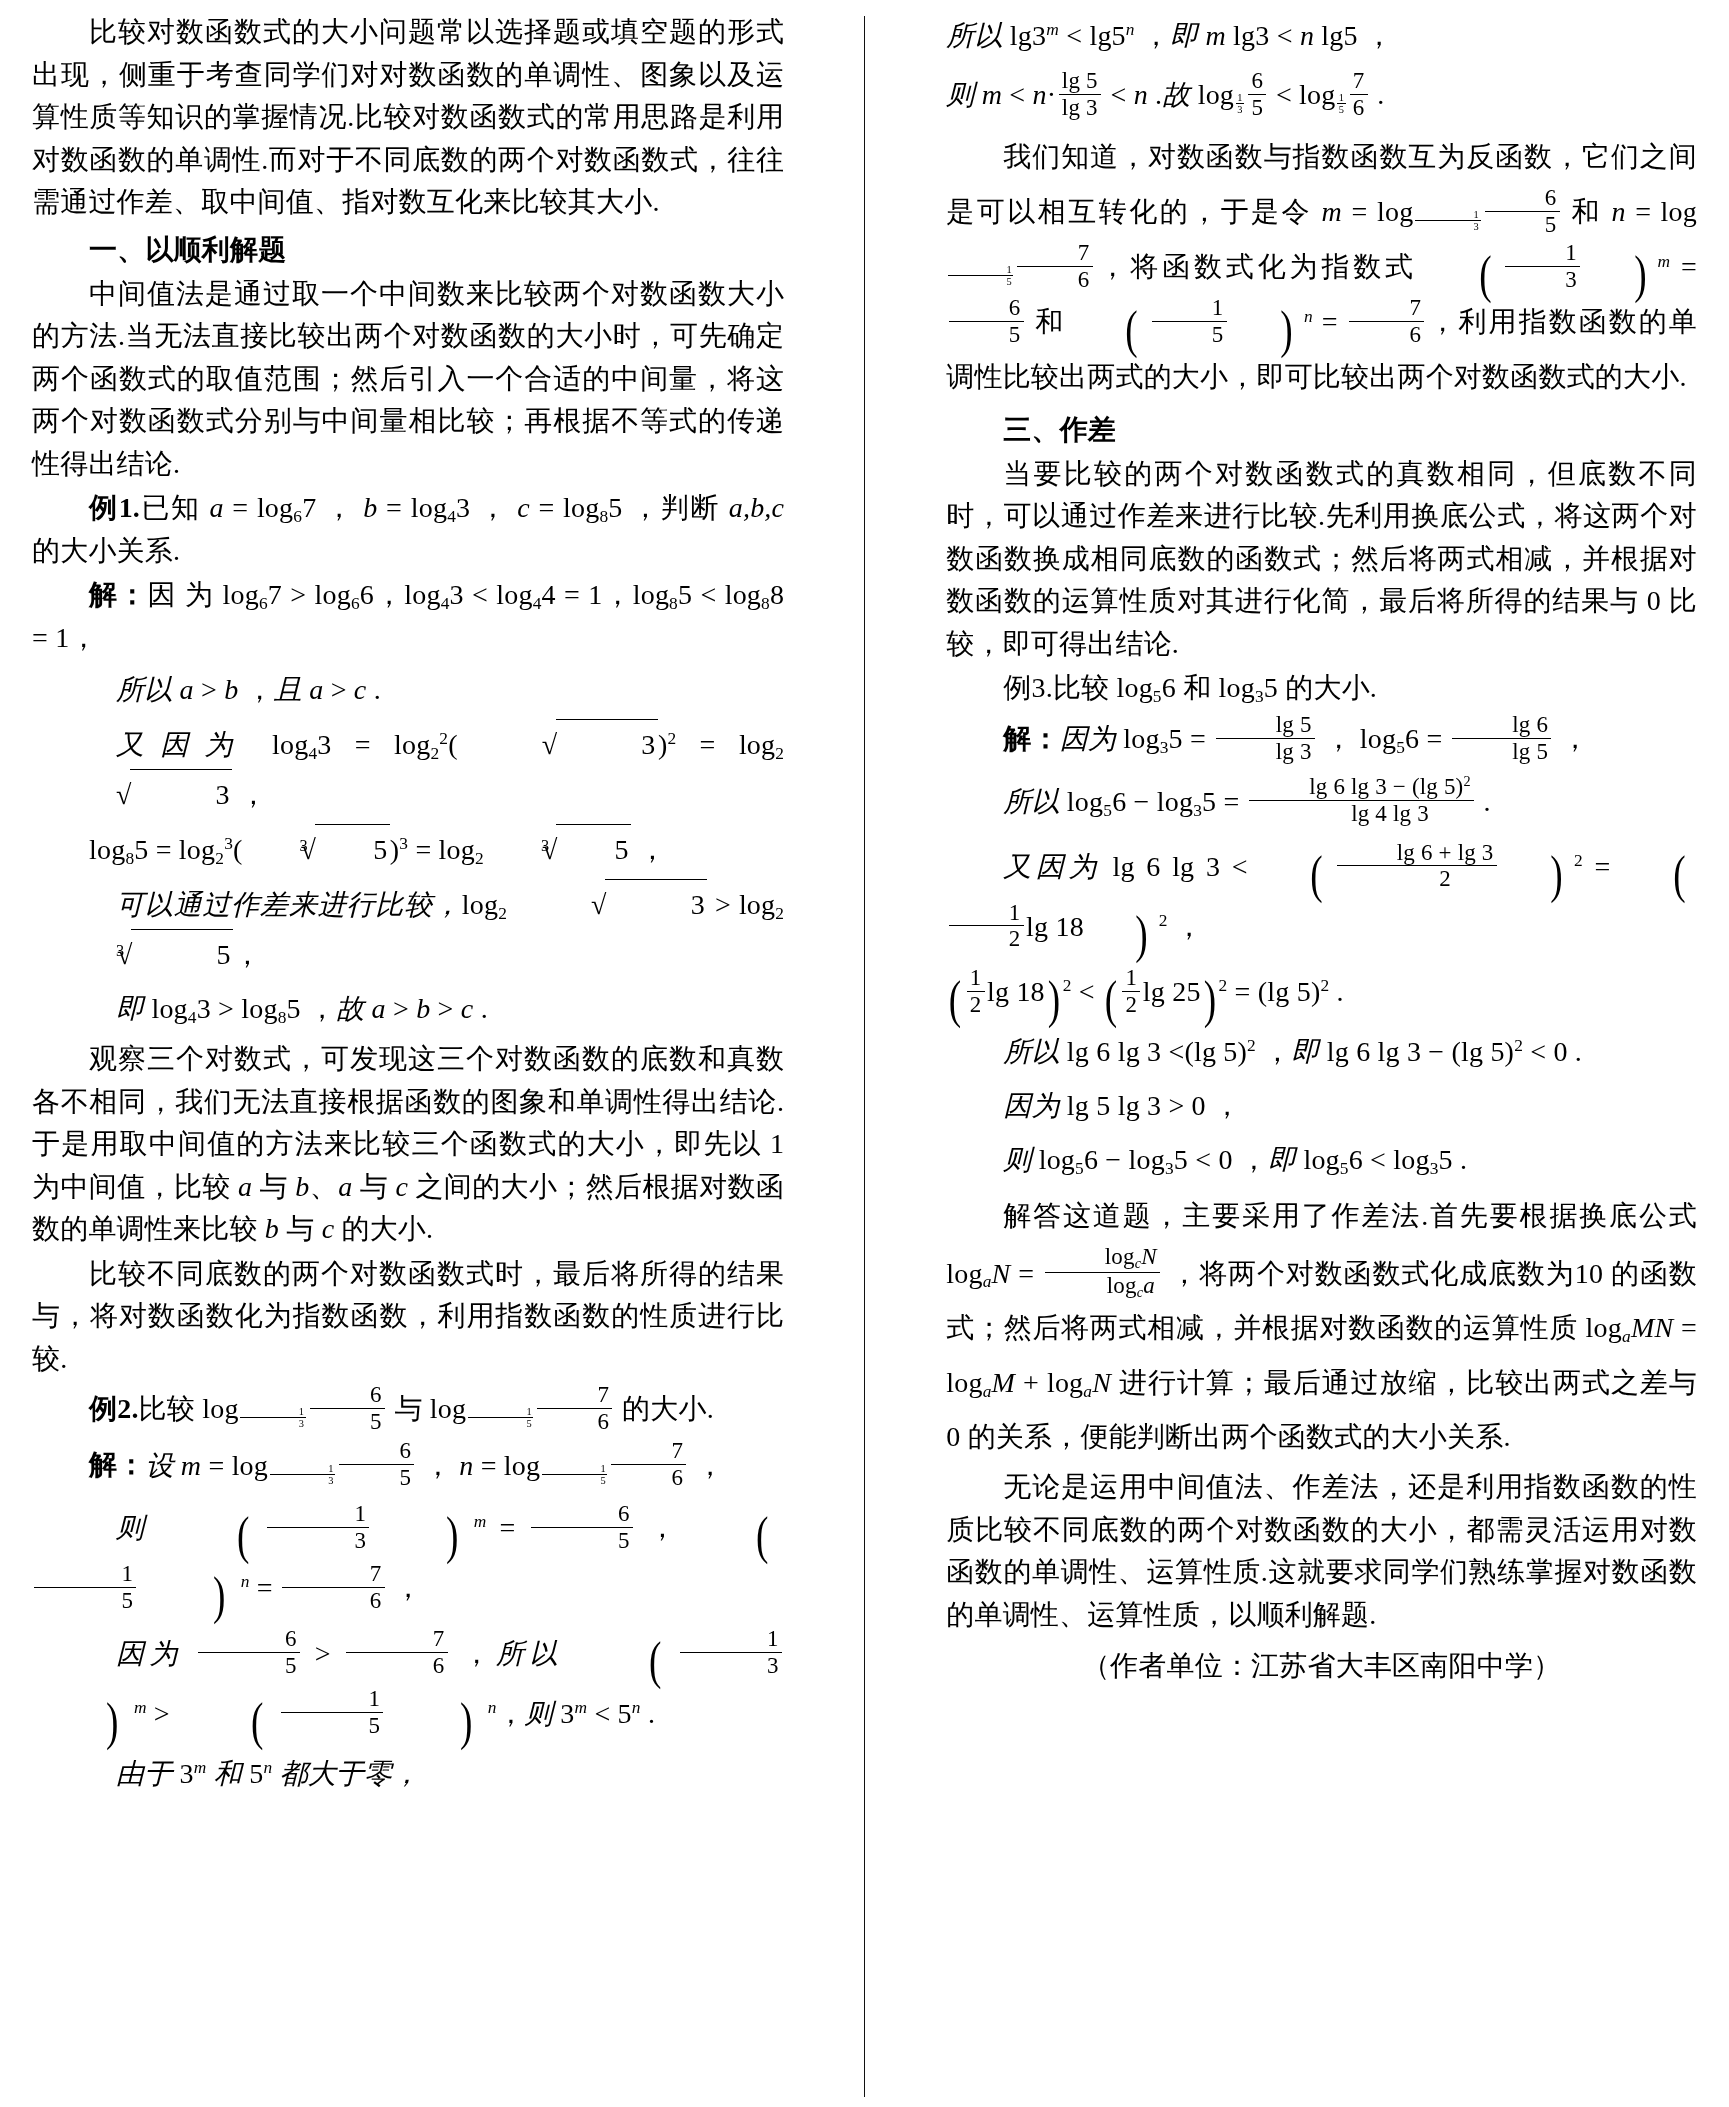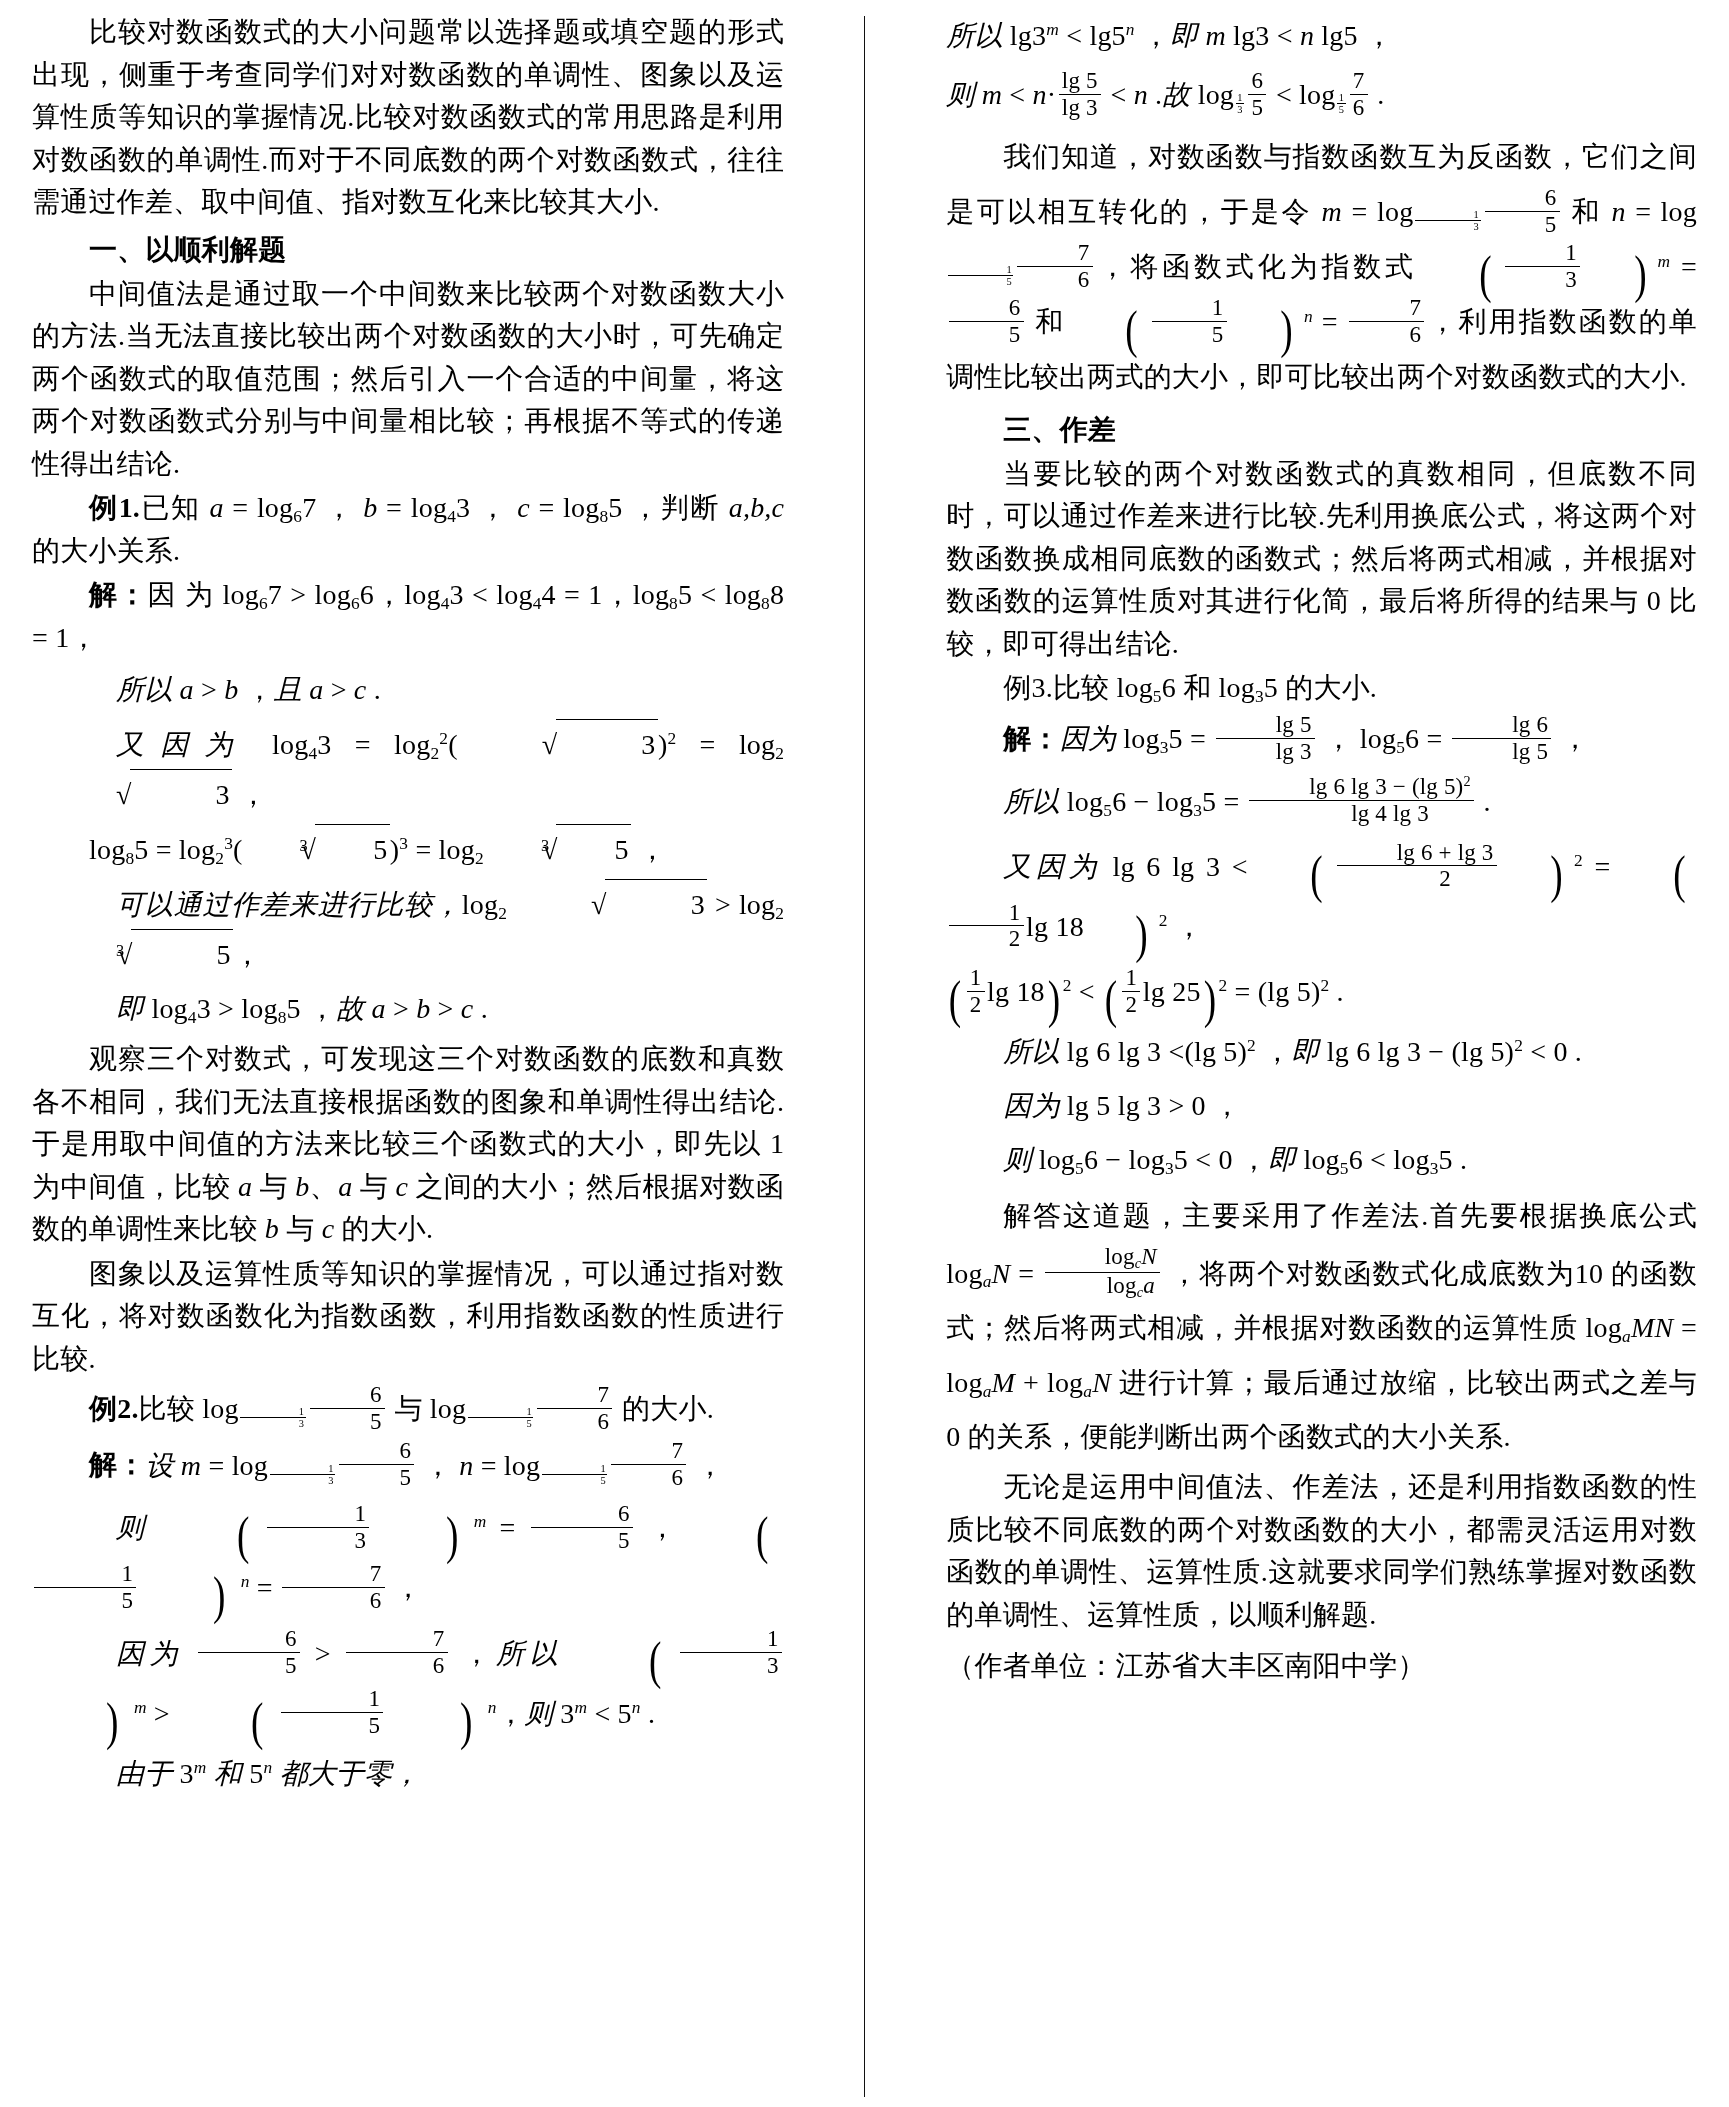--- a/index.html
+++ b/index.html
@@ -51,21 +51,21 @@
     font-size: 28px;
     margin: 4.9px 0 1.6px 0;
     text-indent: 57px;
     line-height: 1.5;
   }
   .ital {
     font-style: italic;
     font-family: "Liberation Serif", "DejaVu Serif", serif;
   }
   .sig {
-    text-align: left;
+    text-align: center;
     font-size: 28px;
     margin-top: 8px;
     line-height: 1.5;
   }
   
   .m { font-style: italic; white-space: nowrap; }
   .up { font-style: normal; }
   sub {
     font-size: 0.62em;
     vertical-align: -0.28em;
@@ -164,21 +164,21 @@
       <span class="ital">可以通过作差来进行比较，</span>log<sub>2</sub><span class="rad">√<span class="bar">3</span></span> &gt; log<sub>2</sub><span class="rad"><span class="radidx">3</span>√<span class="bar">5</span></span>，
     </p>
 
     <p class="eqline">
       <span class="ital">即</span> log<sub>4</sub>3 &gt; log<sub>8</sub>5 ，<span class="ital">故</span> <span class="m">a</span> &gt; <span class="m">b</span> &gt; <span class="m">c</span> .
     </p>
 
     <p class="indent">观察三个对数式，可发现这三个对数函数的底数和真数各不相同，我们无法直接根据函数的图象和单调性得出结论.于是用取中间值的方法来比较三个函数式的大小，即先以 1 为中间值，比较 <span class="m">a</span> 与 <span class="m">b</span>、<span class="m">a</span> 与 <span class="m">c</span> 之间的大小；然后根据对数函数的单调性来比较 <span class="m">b</span> 与 <span class="m">c</span> 的大小.</p>
 
 
-    <p class="indent">图象以及运算性质等知识的掌握情况，可以通过指对数互化，将对数函数化为指数函数，利用指数函数的性质进行比较.</p>
+    <p class="indent">比较不同底数的两个对数函数式时，最后将所得的结果与，将对数函数化为指数函数，利用指数函数的性质进行比较.</p>
 
     <p class="indent" style="line-height:1.95">
       <span style="font-weight:bold">例2.</span><span>比较 log<sub><span class="sfrac"><span class="num">1</span><span class="den">3</span></span></sub><span class="frac"><span class="num">6</span><span class="den">5</span></span> 与 log<sub><span class="sfrac"><span class="num">1</span><span class="den">5</span></span></sub><span class="frac"><span class="num">7</span><span class="den">6</span></span> 的大小.</span>
     </p>
 
     <p class="indent" style="line-height:1.95">
       <span style="font-weight:bold">解：</span><span><span class="ital">设</span> <span class="m">m</span> = log<sub><span class="sfrac"><span class="num">1</span><span class="den">3</span></span></sub><span class="frac"><span class="num">6</span><span class="den">5</span></span> ， <span class="m">n</span> = log<sub><span class="sfrac"><span class="num">1</span><span class="den">5</span></span></sub><span class="frac"><span class="num">7</span><span class="den">6</span></span> ，</span>
     </p>
 
     <p class="eqline eqline-tall">

